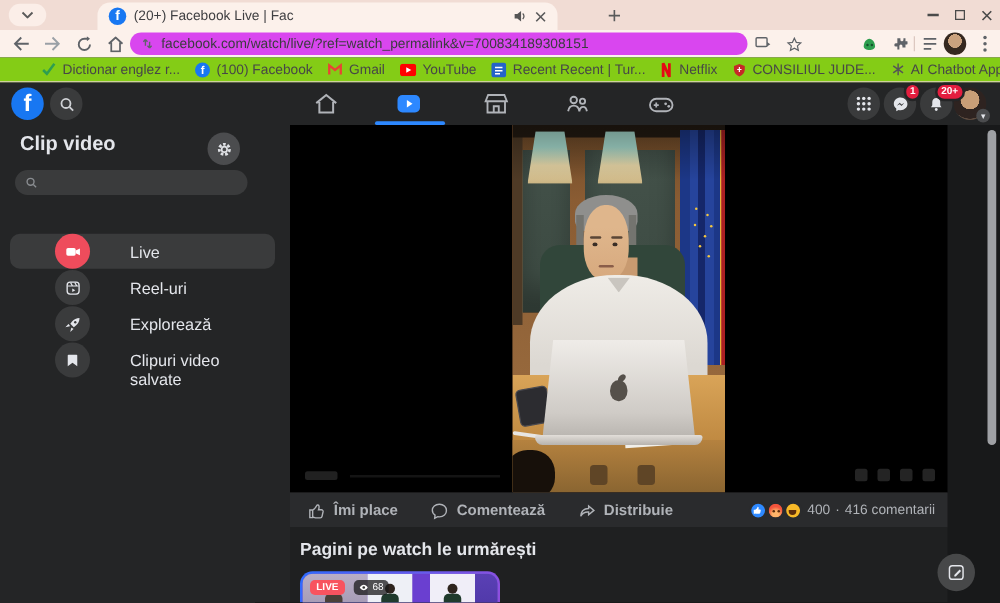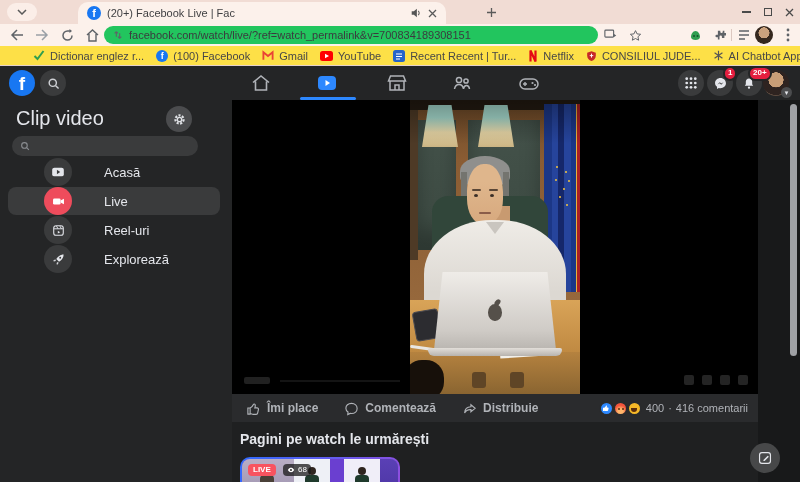--- a/index.html
+++ b/index.html
@@ -17,28 +17,28 @@
               font-weight:bold;font-size:11px;line-height:14px;text-align:center;flex:none}
   .tab-title{font-size:11px;color:#3f3f42;white-space:nowrap;overflow:hidden;flex:1}
   .newtab{position:absolute;left:483px;top:4px;width:16px;height:16px;color:#5a5a5a;
           display:flex;align-items:center;justify-content:center}
   .winctl{position:absolute;right:6px;top:0;height:24px;display:flex;align-items:center;gap:13px}
   .wc-min{width:9px;height:2px;background:#4a4a4a}
   .wc-max{width:8px;height:8px;border:1.5px solid #4a4a4a}
 
   .toolbar{position:absolute;left:0;top:24px;width:800px;height:22px;background:#fcf1eb}
   .tb-ico{position:absolute;top:3px;width:18px;height:16px;display:flex;align-items:center;justify-content:center}
-  .urlbar{position:absolute;left:104px;top:2px;width:494px;height:18px;background:#22c55e;border-radius:9px;
+  .urlbar{position:absolute;left:104px;top:2px;width:494px;height:18px;background:#d946ef;border-radius:9px;
           display:flex;align-items:center;padding:0 9px;gap:6px}
   .url-text{font-size:11px;color:#3b3b3f;white-space:nowrap;overflow:hidden}
   .tb-sep{position:absolute;left:731px;top:5px;width:1px;height:12px;background:#dcc8c0}
   .tb-avatar{position:absolute;left:755px;top:2px;width:18px;height:18px;border-radius:50%;
      background:radial-gradient(circle at 50% 38%,#caa27e 0 38%,#35281f 39% 75%,#6d5242 76%)}
 
-  .bmbar{position:absolute;left:0;top:46px;width:800px;height:20px;background:#fde047;
+  .bmbar{position:absolute;left:0;top:46px;width:800px;height:20px;background:#84cc16;
          border-bottom:1px solid #e6d2ca;display:flex;align-items:center;padding:0 9px;gap:12px}
   .bm{display:flex;align-items:center;gap:5px;white-space:nowrap}
   .bm-label{font-size:11px;color:#474747}
   .bmsep{width:1px;height:12px;background:#dcc8c0}
 
   
   .fbnav{position:absolute;left:0;top:66px;width:800px;height:34px;background:#242526}
   .fb-logo{position:absolute;left:9px;top:4px;width:26px;height:26px;border-radius:50%;background:#1877f2;
            color:#fff;font-weight:bold;font-size:19px;display:flex;align-items:flex-end;justify-content:center;line-height:24px}
   .fb-circle{position:absolute;top:4px;width:26px;height:26px;border-radius:50%;background:#3a3b3c;
@@ -47,21 +47,21 @@
   .fb-underline{position:absolute;left:300px;top:31px;width:56px;height:3px;border-radius:2px;background:#2d88ff}
   .fb-avatar{position:absolute;left:763px;top:4px;width:26px;height:26px;border-radius:50%;
      background:radial-gradient(circle at 50% 38%,#c99e77 0 36%,#2e2320 37% 72%,#5d4a3e 73%)}
   .fb-av-chev{position:absolute;left:781px;top:21px;width:11px;height:11px;border-radius:50%;background:#4b4c4e;
      color:#e4e6eb;font-size:7px;display:flex;align-items:center;justify-content:center}
   .badge{position:absolute;background:#e41e3f;color:#fff;border-radius:8px;font-size:8px;font-weight:bold;
          padding:1px 3px;line-height:1.1;border:2px solid #242526}
 
   
   .sidebar{position:absolute;left:0;top:100px;width:232px;height:382px;background:#242526}
-  .sb-title{position:absolute;left:16px;top:7px;font-size:20px;font-weight:normal;color:#e4e6eb}
+  .sb-title{position:absolute;left:16px;top:7px;font-size:16px;font-weight:bold;color:#e4e6eb}
   .sb-gear{position:absolute;left:166px;top:6px;width:26px;height:26px;border-radius:50%;background:#4b4c4e;
            display:flex;align-items:center;justify-content:center}
   .sb-search{position:absolute;left:12px;top:36px;width:186px;height:20px;border-radius:10px;background:#3a3b3c;
              display:flex;align-items:center;padding:0 8px;gap:6px}
   .sb-search input{background:none;border:none;outline:none;color:#b0b3b8;font-size:11px;width:100%;
                    font-family:"Liberation Sans",sans-serif}
   .sb-search input::placeholder{color:#8a8d91}
   .sb-item{position:absolute;left:8px;width:212px;height:28px;border-radius:8px}
   .sb-item.active{background:#3a3b3c}
   .sb-ico{position:absolute;left:36px;top:0;width:28px;height:28px;border-radius:50%;background:#3a3b3c;
@@ -415,29 +415,20 @@
           <circle cx="11" cy="11" r="3.2" fill="none" stroke="#dfe1e5" stroke-width="2"></circle>
         </svg>
     </div>
     <div class="sb-search">
       <svg width="10" height="10" viewBox="0 0 18 18">
           <circle cx="8" cy="8" r="5" stroke="#8a8d91" stroke-width="2" fill="none"></circle>
           <path d="M12 12l4 4" stroke="#8a8d91" stroke-width="2"></path>
         </svg>
     </div>
 
-    <div class="sb-item" style="top:58px">
-      <span class="sb-ico">
-        <svg width="16" height="16" viewBox="0 0 22 22">
-            <rect x="3" y="5" width="16" height="12" rx="3" fill="#e4e6eb"></rect>
-            <path d="M9.5 8L14 11l-4.5 3z" fill="#3a3b3c"></path>
-          </svg>
-      </span>
-      <span class="sb-label">Acasă</span>
-    </div>
     <div class="sb-item active" style="top:87px">
       <span class="sb-ico red">
         <svg width="15" height="15" viewBox="0 0 22 22">
             <rect x="3" y="6.5" width="11" height="9" rx="2" fill="#fff"></rect>
             <path d="M14 9.5L19 7v8l-5-2.5z" fill="#fff"></path>
           </svg>
       </span>
       <span class="sb-label">Live</span>
     </div>
     <div class="sb-item" style="top:116px">
@@ -452,20 +443,28 @@
     </div>
     <div class="sb-item" style="top:145px">
       <span class="sb-ico">
         <svg width="15" height="15" viewBox="0 0 22 22">
             <path d="M18.5 3.5c-3.5 0-6.5 1.5-8.8 4.2l-2 2.5 4.1 4.1 2.5-2c2.7-2.3 4.2-5.3 4.2-8.8z" fill="#e4e6eb"></path>
             <circle cx="13.5" cy="8.5" r="1.4" fill="#3a3b3c"></circle>
             <path d="M7 12.5l-3 .7 2-2.2M9.5 15l-.7 3 2.2-2" stroke="#e4e6eb" stroke-width="1.4" fill="none"></path>
           </svg>
       </span>
       <span class="sb-label">Explorează</span>
+    </div>
+    <div class="sb-item" style="top:174px">
+      <span class="sb-ico">
+        <svg width="14" height="15" viewBox="0 0 22 22">
+            <path d="M6 3.5h10a1 1 0 0 1 1 1V18l-6-4.2L5 18V4.5a1 1 0 0 1 1-1z" fill="#e4e6eb"></path>
+          </svg>
+      </span>
+      <span class="sb-label">Clipuri video salvate</span>
     </div>
   </div>
 
   <div class="player">
     <div class="video">
       <div class="v wall"></div>
       <div class="v doorframe"></div>
       <div class="v gpanel gp1"></div>
       <div class="v gpanel gp2"></div>
       <div class="v topstrip"></div>

